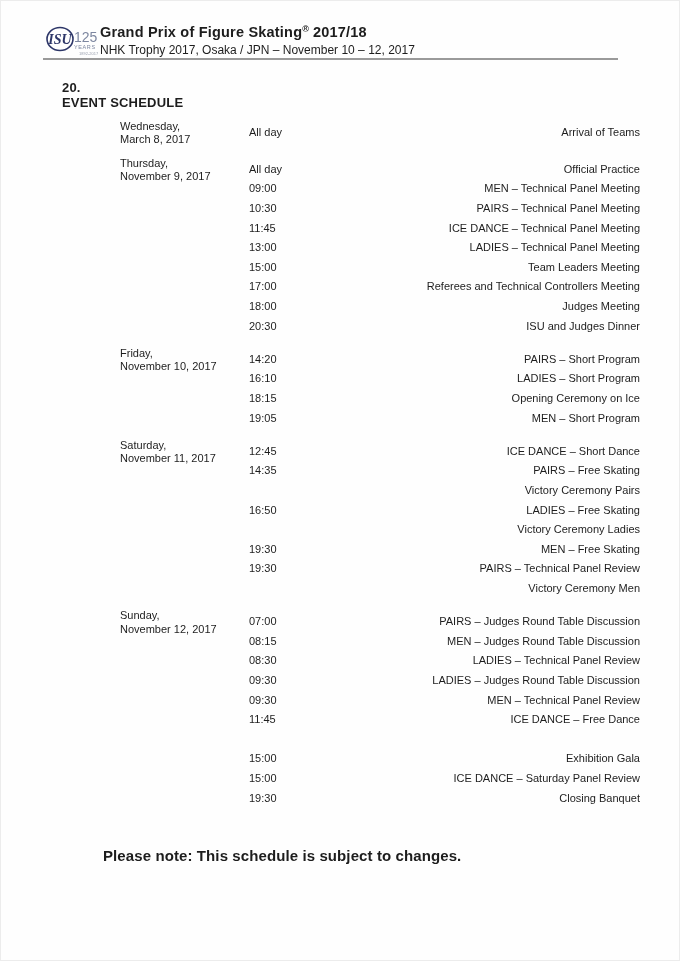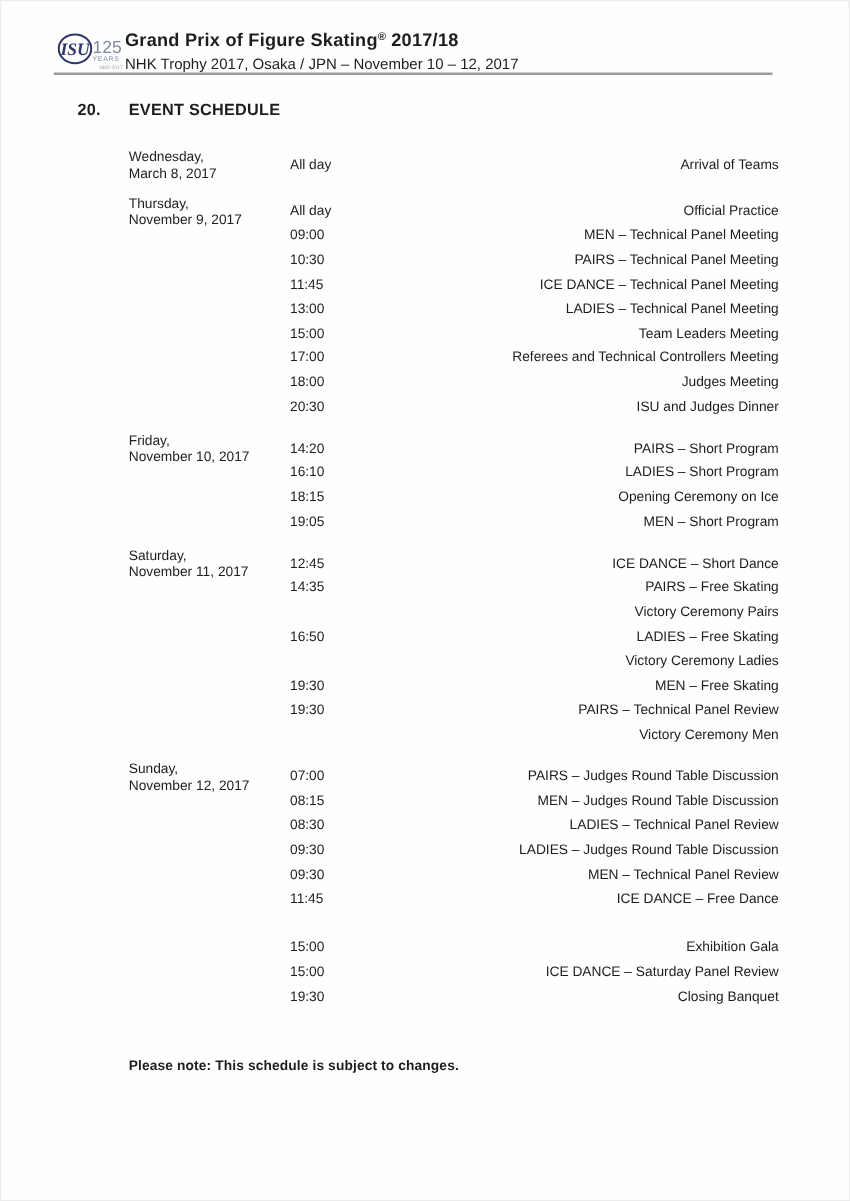--- a/index.html
+++ b/index.html
@@ -14,33 +14,33 @@
   }
   
   .logo{position:absolute;left:46px;top:24px;}
   .titles{position:absolute;left:100px;top:24px;}
   .title-line{font-size:14.5px;font-weight:bold;letter-spacing:.2px;white-space:nowrap;}
   .reg{font-size:9px;vertical-align:5px;font-weight:bold;}
   .season{margin-left:4px;}
   .subtitle{font-size:12px;margin-top:3px;white-space:nowrap;}
   .rule{position:absolute;left:43px;top:58px;width:575px;height:2px;background:#9a9a9a;}
   
-  .section{position:absolute;left:62px;top:80px;display:flex;font-size:13px;font-weight:bold;letter-spacing:.2px;}
+  .section{position:absolute;left:62px;top:80px;display:flex;font-size:13px;font-weight:bold;letter-spacing:.2px;flex-direction:column;}
   .section-num{width:41px;}
   
-  #schedule{position:absolute;left:103px;top:120px;width:520px;}
+  #schedule{position:absolute;left:120px;top:120px;width:520px;}
   .block{display:flex;margin-bottom:7.5px;}
   .block:first-child{margin-bottom:10px;}
   .datecol{width:129px;font-size:11px;line-height:13.4px;}
   .rows{flex:1;padding-top:6px;}
   .row{display:flex;height:19.62px;font-size:11px;line-height:13px;gap:40px;}
   .time{width:63px;}
   .event{flex:1;white-space:nowrap;text-align:right;}
   
-  .note{position:absolute;left:103px;top:847px;font-size:11px;font-weight:bold;letter-spacing:.1px;}
+  .note{position:absolute;left:103px;top:847px;font-size:15px;font-weight:bold;letter-spacing:.1px;}
 </style>
 </head>
 <body>
 
 <div class="logo">
   <svg width="52" height="34" viewBox="0 0 52 34">
     <ellipse cx="14" cy="15" rx="13" ry="11.5" fill="none" stroke="#2d3668" stroke-width="1.6"></ellipse>
     <text x="14" y="20" text-anchor="middle" font-family="Liberation Serif, serif" font-style="italic" font-weight="bold" font-size="14" fill="#2d3668">ISU</text>
     <text x="28" y="18" font-size="14" fill="#7d87a0">125</text>
     <text x="28" y="25" font-size="5.5" letter-spacing="0.6" fill="#7d87a0">YEARS</text>

